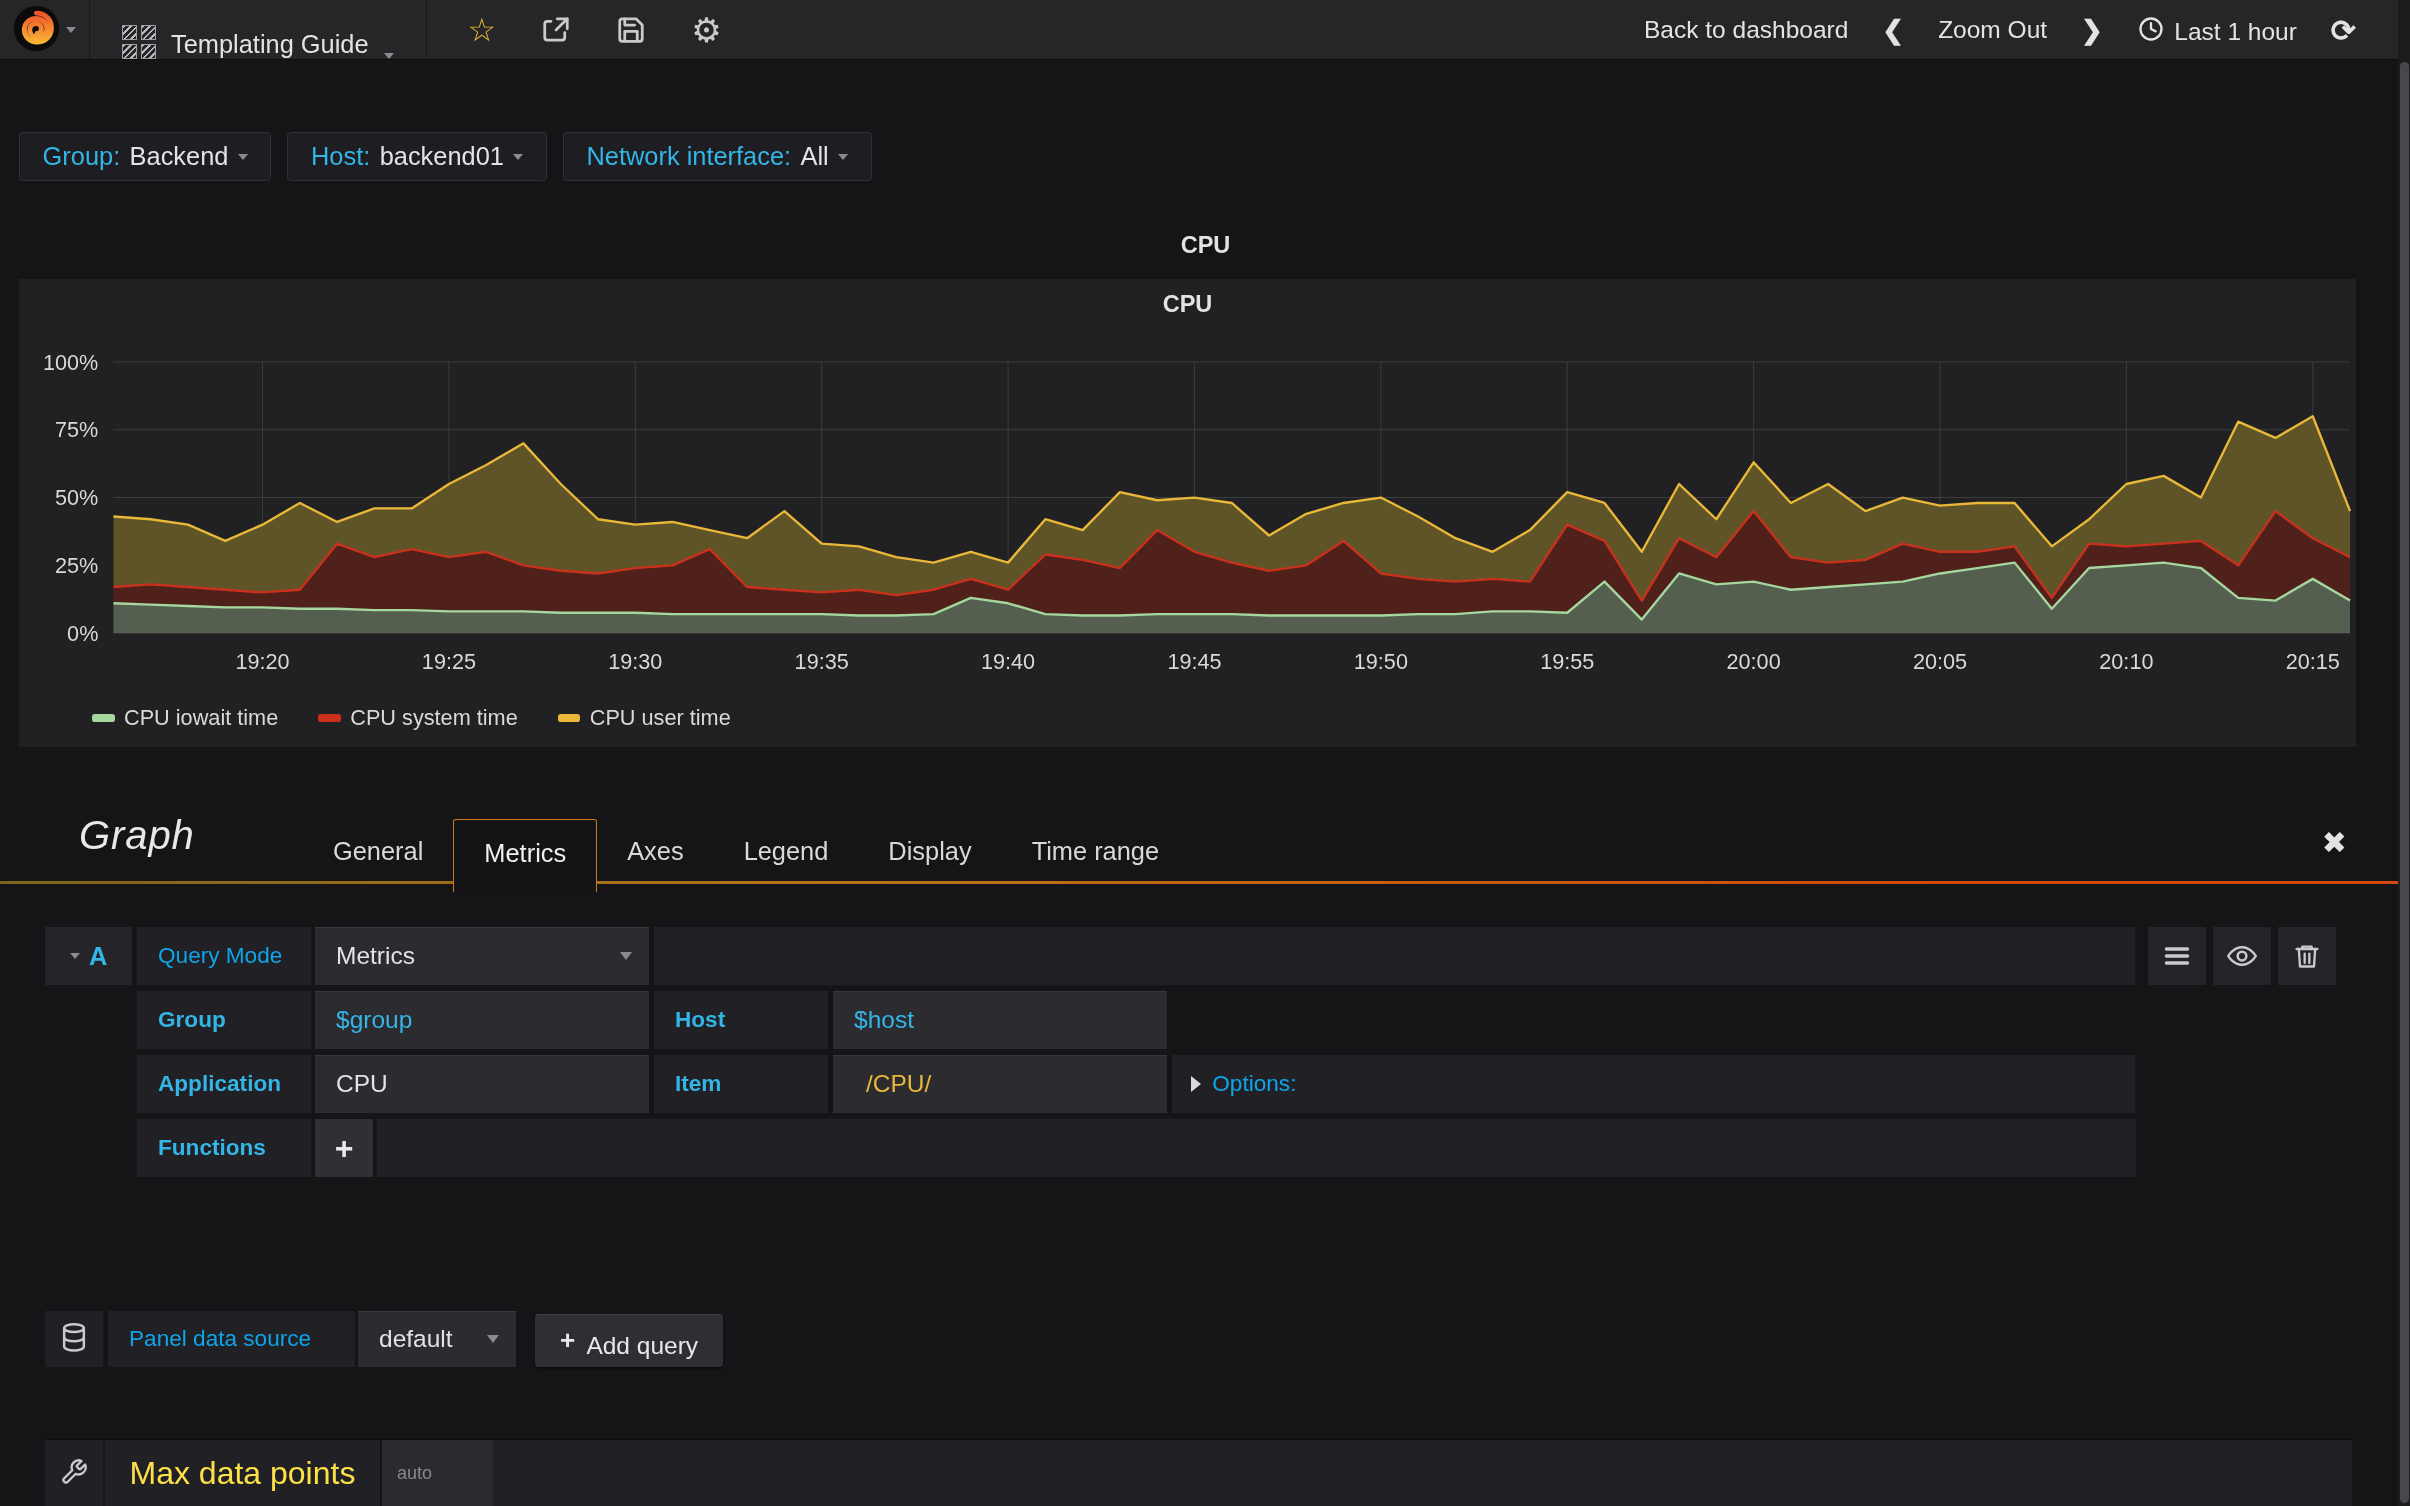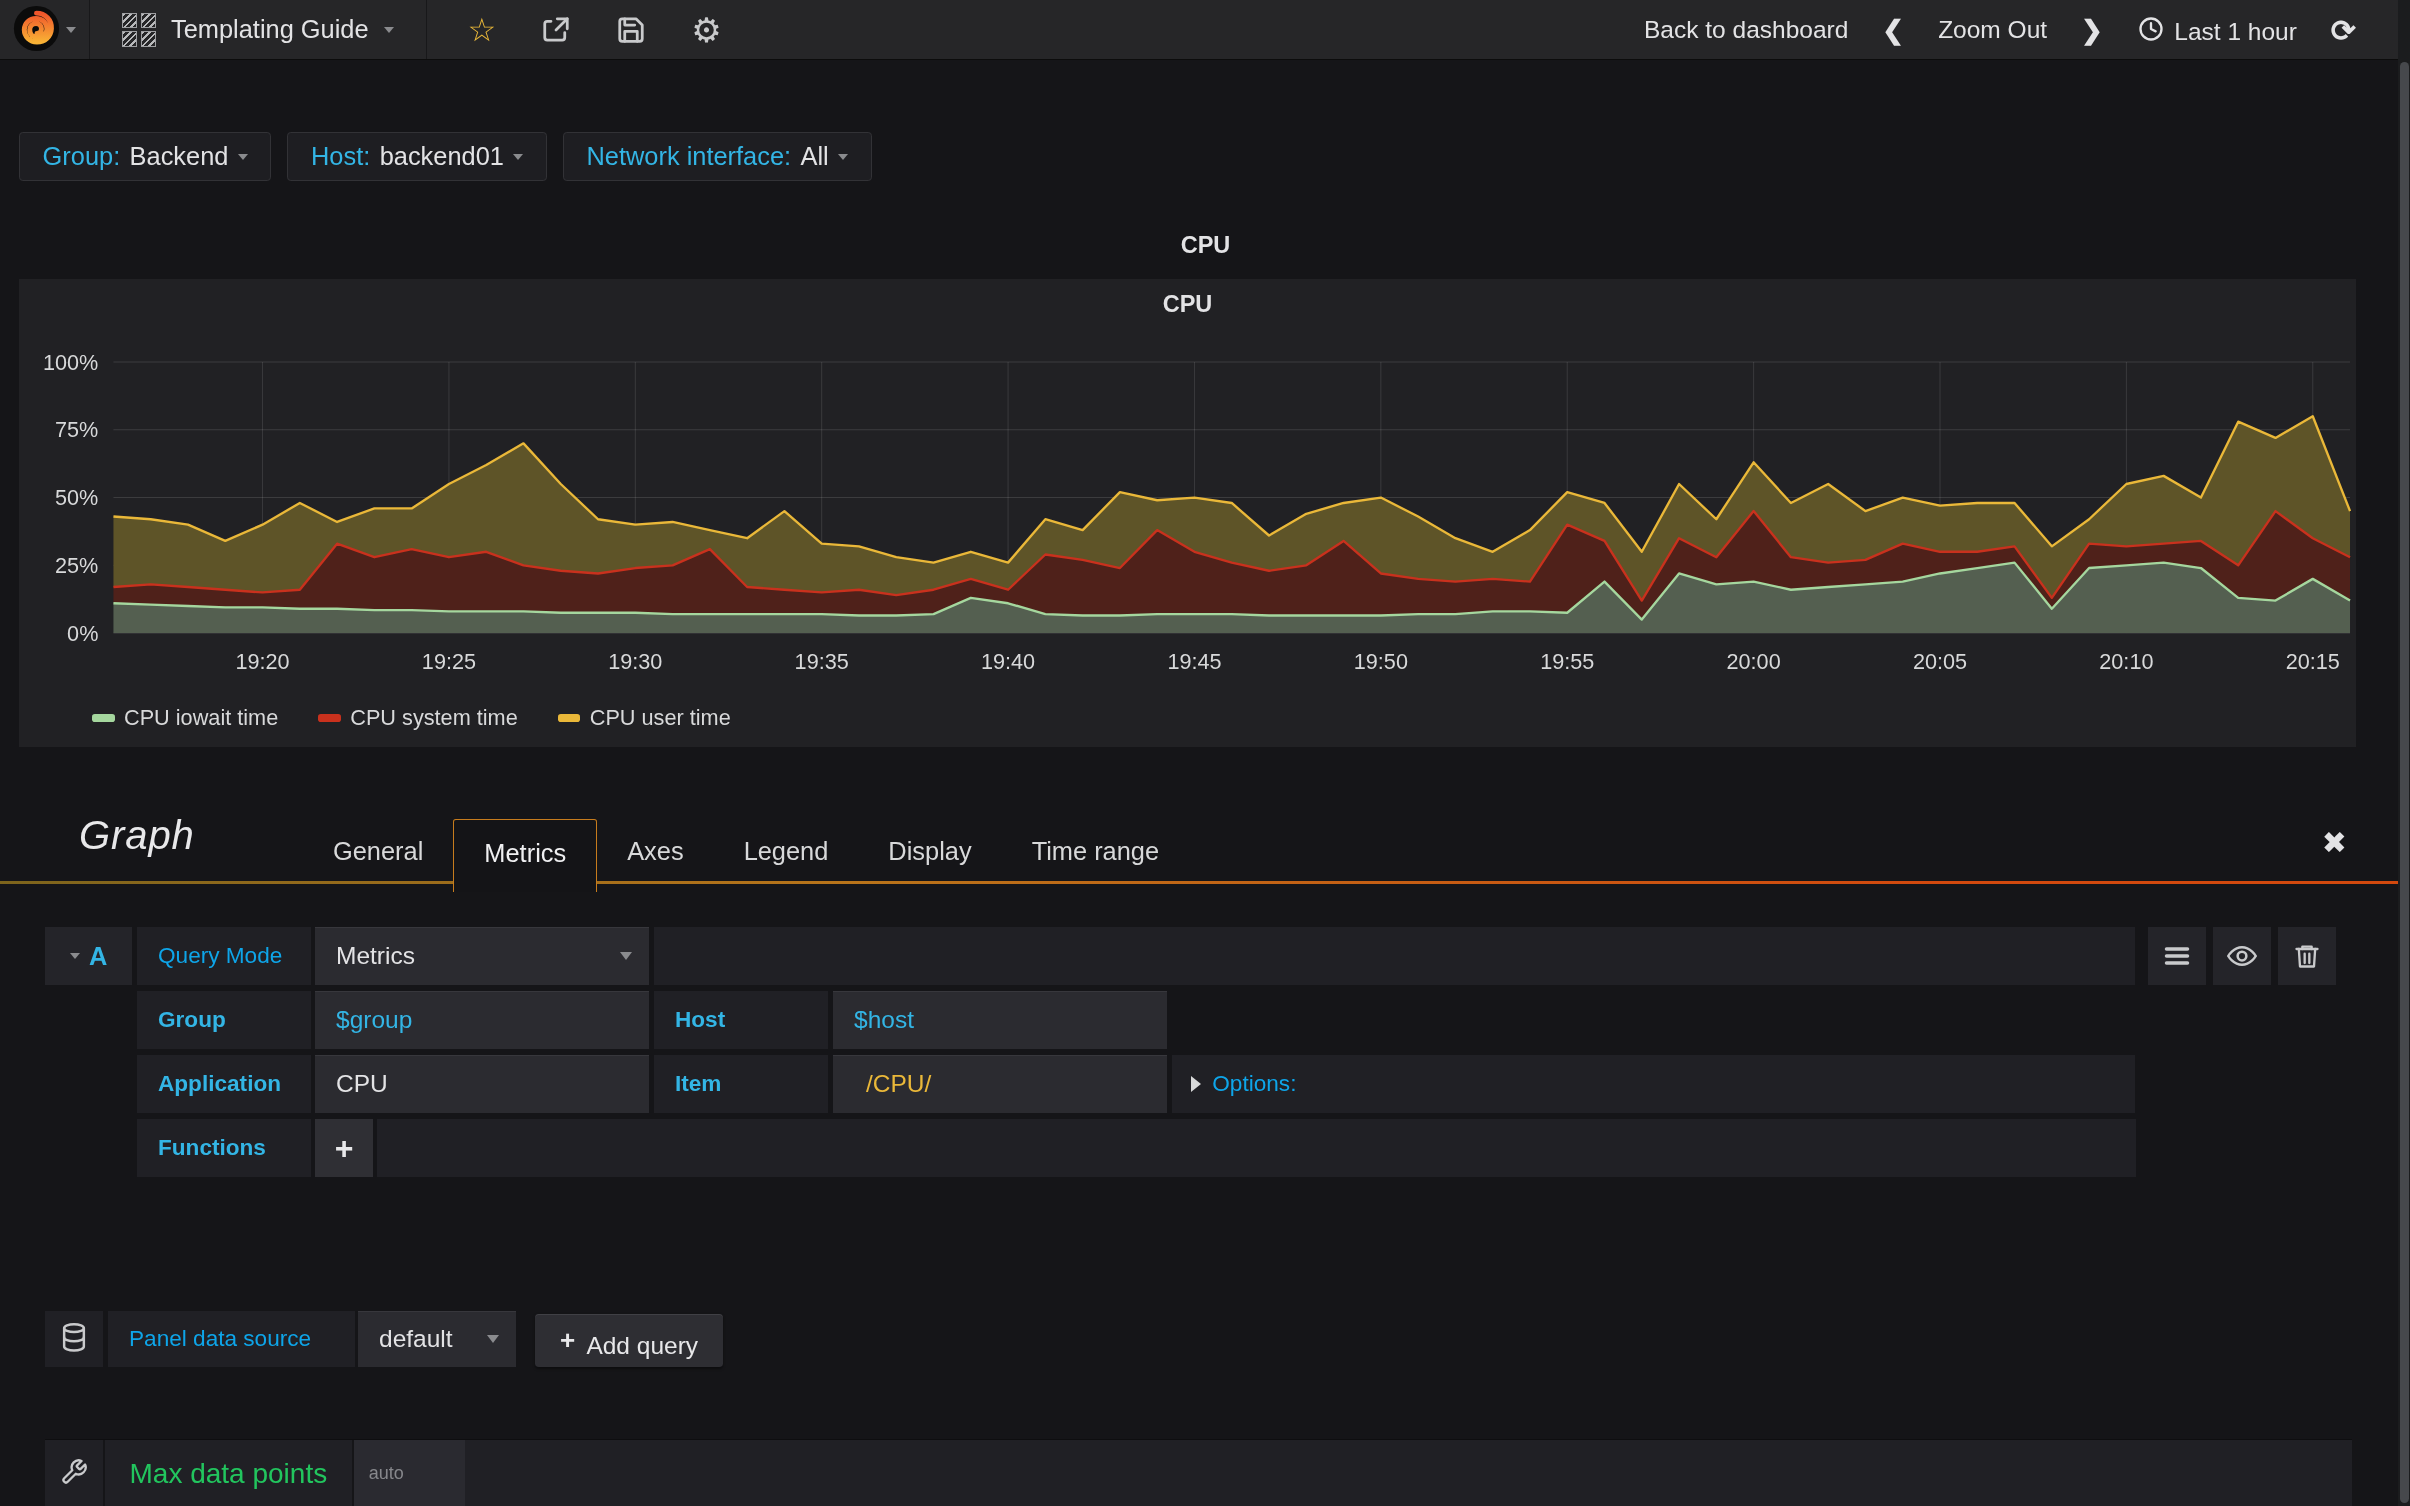--- a/index.html
+++ b/index.html
@@ -8,21 +8,21 @@
   #app { position:relative; width:2411px; height:1507px; }
 
   
   .navbar { position:absolute; top:0; left:0; width:2411px; height:60px;
             background:#262628; border-bottom:0.9px solid #0c0c0c; display:flex; align-items:stretch; }
   .logo-sec { width:90px; display:flex; align-items:center; justify-content:center; gap:5.6px;
               border-right:0.9px solid #18181a; }
   .caret { width:0; height:0; border-left:6.6px solid transparent; border-right:6.6px solid transparent;
            border-top:8.5px solid #8a8b8e; display:inline-block; }
   .caret.small { border-left-width:5.6px; border-right-width:5.6px; border-top-width:6.6px; }
-  .title-sec { display:flex; align-items:center; gap:15px; padding:16px 32px;
+  .title-sec { display:flex; align-items:flex-end; gap:15px; padding:0 32px;
                border-right:0.9px solid #18181a; cursor:pointer; }
   .grid-icon { width:34px; height:34px; display:grid; grid-template-columns:1fr 1fr; gap:3.8px; }
   .grid-icon span { background:repeating-linear-gradient(135deg,#b9babc 0 1.9px,transparent 1.9px 4.7px);
                     border:0.9px solid #9fa0a3; }
   .dash-title { font-size:25.4px; color:#e3e3e5; }
   .nav-icons { display:flex; align-items:center; gap:45px; padding:0 41px; }
   .nav-icons svg { display:block; }
   .star-glyph { font-size:32px; color:#eab839; line-height:1; }
   .nav-right { position:absolute; right:0; top:0; height:60px; display:flex; align-items:center;
                gap:34px; padding-right:55px; }
@@ -83,21 +83,21 @@
   .addq-btn { position:absolute; height:53px; background:#2e2e33; border-radius:3.8px;
               box-shadow:inset 0 0.9px 0 rgba(255,255,255,0.09), 0 1.9px 2.8px rgba(0,0,0,0.4);
               display:flex; align-items:center; justify-content:center; gap:11.3px; cursor:pointer; }
   .addq-label { font-size:24.5px; color:#e8e8ea;margin-top:10px; }
 
   
   .mdp-row { position:absolute; top:1439px; left:45px; width:2307px; height:68px;
              background:#202025; border-top:1.9px solid #0e0e10; display:flex; align-items:stretch; }
   .mdp-iconcell { width:60px; display:flex; align-items:center; justify-content:center;
                   border-right:2.8px solid #151518; }
-  .mdp-label { display:flex; align-items:center; padding:0 24.5px; font-size:28px; color:#22c55e;
+  .mdp-label { display:flex; align-items:center; padding:0 24.5px; font-size:32px; color:#fde047;
                border-right:2.8px solid #151518;text-align:right; }
   .mdp-input { width:111px; background:#2a2a30; display:flex; align-items:center;
                padding-left:15px; font-size:18px; color:#87888c; }
 
   
   .scrollbar { position:absolute; top:0; right:0; width:13px; height:1507px; background:#1b1c1e; }
   .scroll-thumb { position:absolute; top:62px; left:1.9px; width:9.4px; height:1441px;
                   background:#46484c; border-radius:4.7px; }
 
   svg.ic { stroke:#c9cacc; fill:none; stroke-width:2; stroke-linecap:round; stroke-linejoin:round; }

